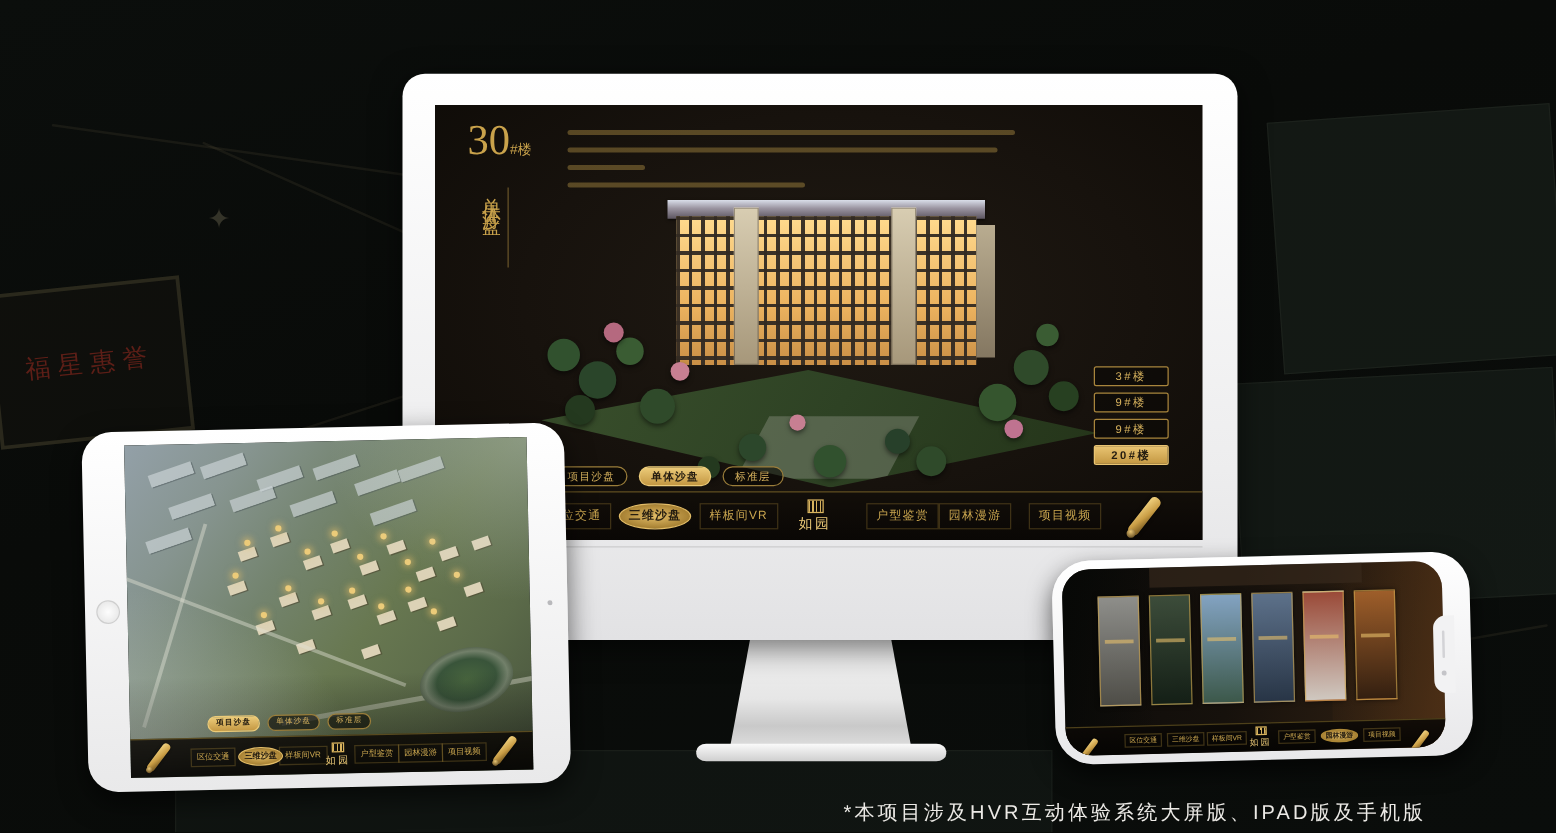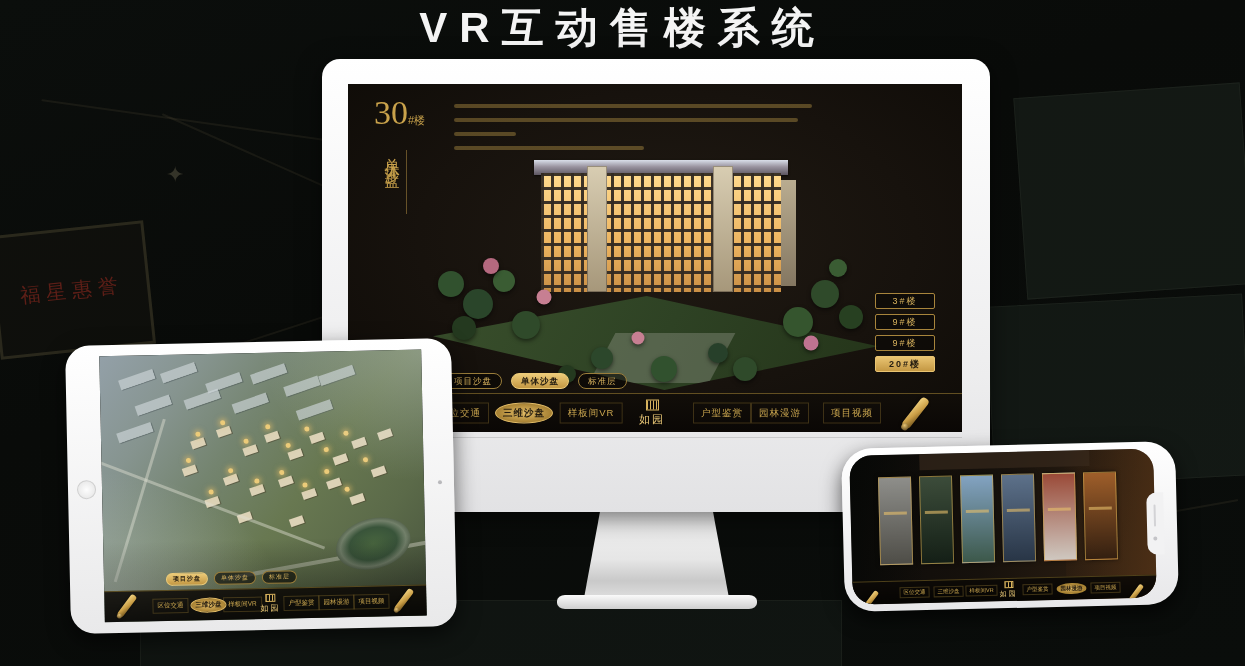--- a/index.html
+++ b/index.html
@@ -148,21 +148,20 @@
   <div class="bg-el bg-road" style="left:150px;top:170px;width:280px;transform:rotate(24deg);"></div>
   <div class="bg-el bg-road" style="left:40px;top:120px;width:300px;transform:rotate(8deg);"></div>
   <div class="bg-el bg-road" style="left:150px;top:330px;width:260px;transform:rotate(-18deg);"></div>
   <div class="bg-el bg-road" style="left:1000px;top:520px;width:240px;transform:rotate(-10deg);"></div>
   <div class="bg-el bg-plaque">
       <span>福星惠誉</span>
     </div>
   <div class="bg-el bg-star" style="left:166px;top:162px;">✦</div>
   <div class="bg-el bg-grid" style="left:330px;top:98px;"></div>
 
-  <h1 class="title">VR互动售楼系统</h1>
 
   <div class="m-stand"></div>
   <div class="m-base"></div>
   <div class="monitor">
     <div class="m-screen">
 
       <div class="blk-label">
         <span class="blk-num">30</span><span class="blk-suffix">#楼</span>
       </div>
       <div class="blk-vert">单体沙盘</div>
@@ -352,13 +351,14 @@
         <div class="nav-item" style="left:253px;">项目视频</div>
         <div class="scroll" style="right:16px;top:-1px;"></div>
       </div>
     </div>
     <div class="p-notch">
       <div class="slit"></div>
       <div class="cam"></div>
     </div>
   </div>
 
+  <div class="footnote">*本项目涉及HVR互动体验系统大屏版、IPAD版及手机版</div>
 </div>
 
 </body></html>

